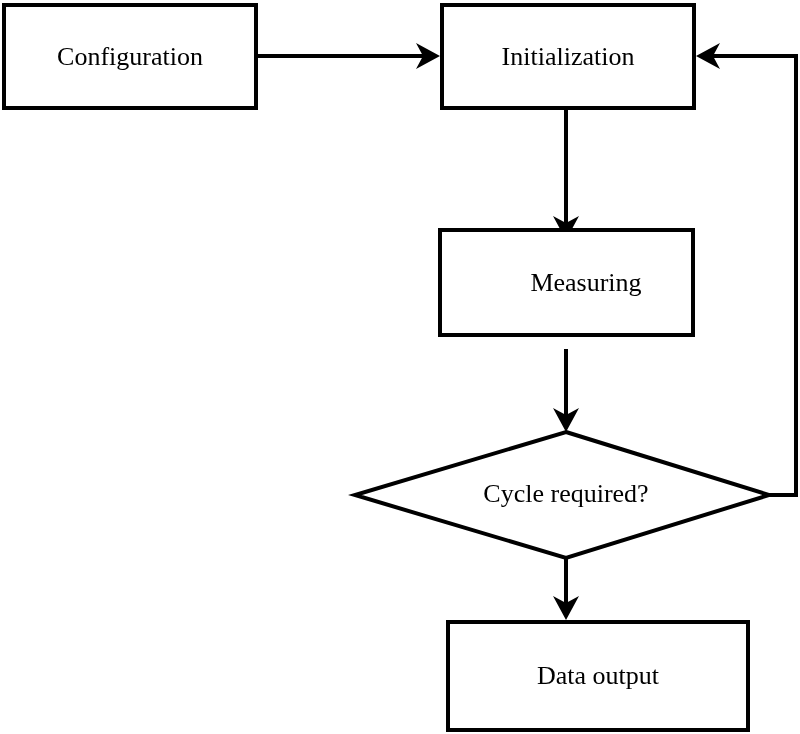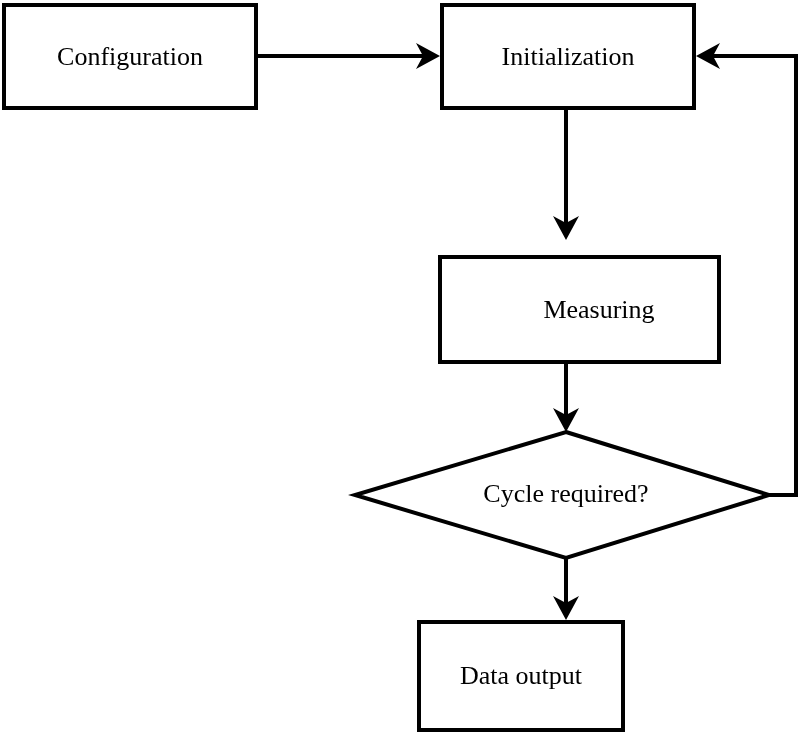--- a/index.html
+++ b/index.html
@@ -51,22 +51,22 @@
     justify-content: center;
     z-index: 1;
   }
   .node-label, .decision-label {
     font-size: 26px;
     line-height: 1.2;
     white-space: nowrap;
   }
   .node-configuration { left: 2px;   top: 3px;   width: 256px; height: 107px; }
   .node-initialization{ left: 440px; top: 3px;   width: 256px; height: 107px; }
-  .node-measuring     { left: 438px; top: 255px; width: 283px; height: 109px; padding-left: 39px; }
-  .node-data-output   { left: 417px; top: 620px; width: 208px; height: 112px; }
+  .node-measuring     { left: 438px; top: 228px; width: 257px; height: 109px; padding-left: 39px; }
+  .node-data-output   { left: 446px; top: 620px; width: 304px; height: 112px; }
   .decision-label-box {
     position: absolute;
     left: 416px;
     top: 478px;
     width: 300px;
     height: 34px;
     display: flex;
     justify-content: center;
     z-index: 2;
     background: transparent;

